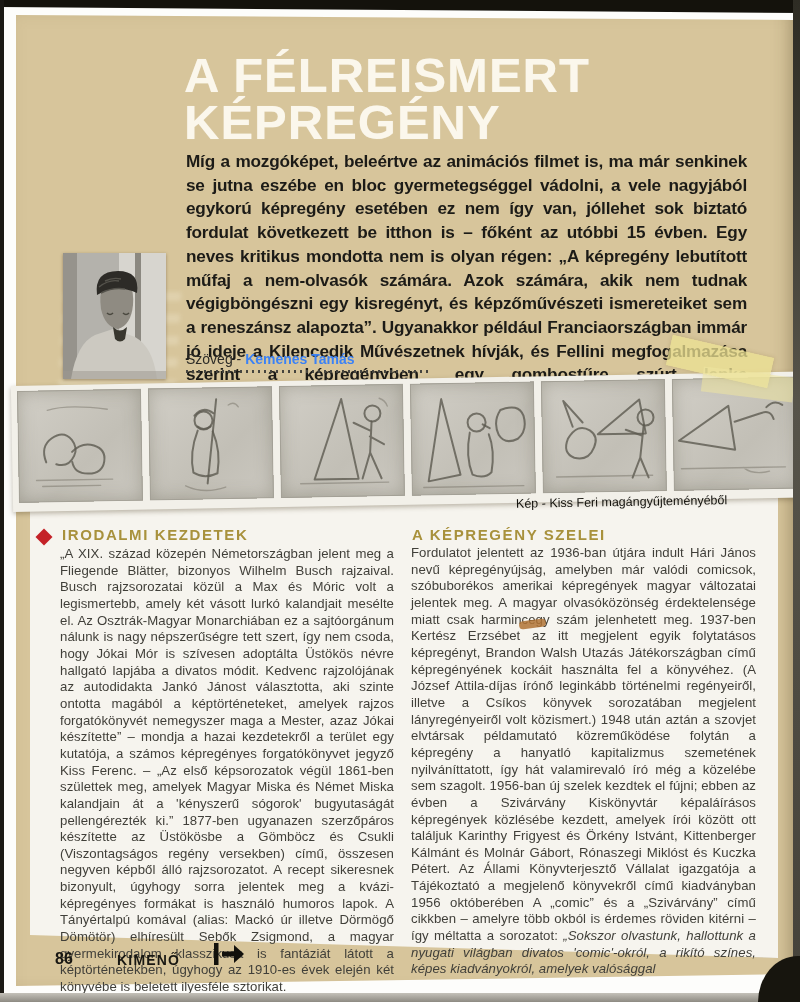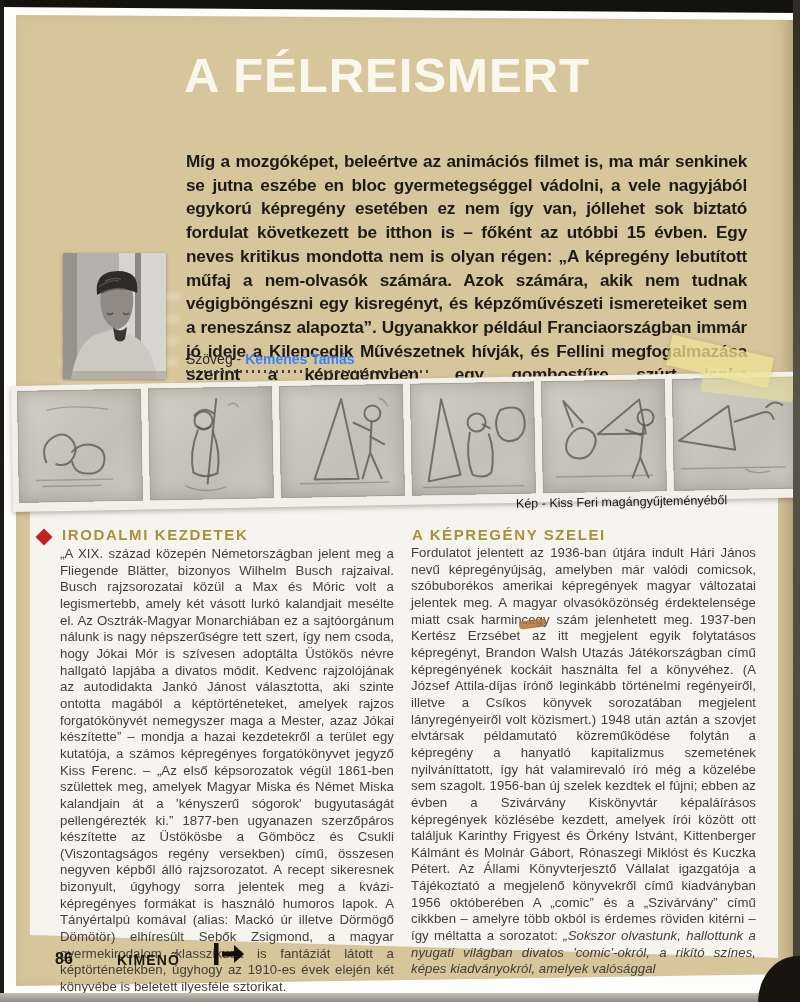--- a/index.html
+++ b/index.html
@@ -77,20 +77,21 @@
 </head>
 <body>
 
 <div class="page">
 
   <div class="tan"></div>
   <div class="ghost"></div>
 
   <div class="title">
     <div>A FÉLREISMERT</div>
+    <div>KÉPREGÉNY</div>
   </div>
 
   <div class="intro">Míg a mozgóképet, beleértve az animációs filmet is, ma már senkinek se jutna eszébe en bloc gyermetegséggel vádolni, a vele nagyjából egykorú képregény esetében ez nem így van, jóllehet sok biztató fordulat következett be itthon is – főként az utóbbi 15 évben. Egy neves kritikus mondotta nem is olyan régen: „A képregény lebutított műfaj a nem-olvasók számára. Azok számára, akik nem tudnak végigböngészni egy kisregényt, és képzőművészeti ismereteiket sem a reneszánsz alapozta”. Ugyanakkor például Franciaországban immár jó ideje a Kilencedik Művészetnek hívják, és Fellini megfogalmazása szerint a képregényben „egy gombostűre szúrt lepke mozdulatlansága” rejtezhet.</div>
 
   <div class="photo">
     <svg width="103" height="126" viewBox="0 0 103 126">
       <rect x="0" y="0" width="103" height="126" fill="#b4b2ac"></rect>
       <rect x="56" y="0" width="47" height="126" fill="#d7d5cf"></rect>
       <rect x="72" y="0" width="6" height="126" fill="#8b8880"></rect>
       <rect x="0" y="0" width="14" height="126" fill="#7d7a73" opacity=".55"></rect>

